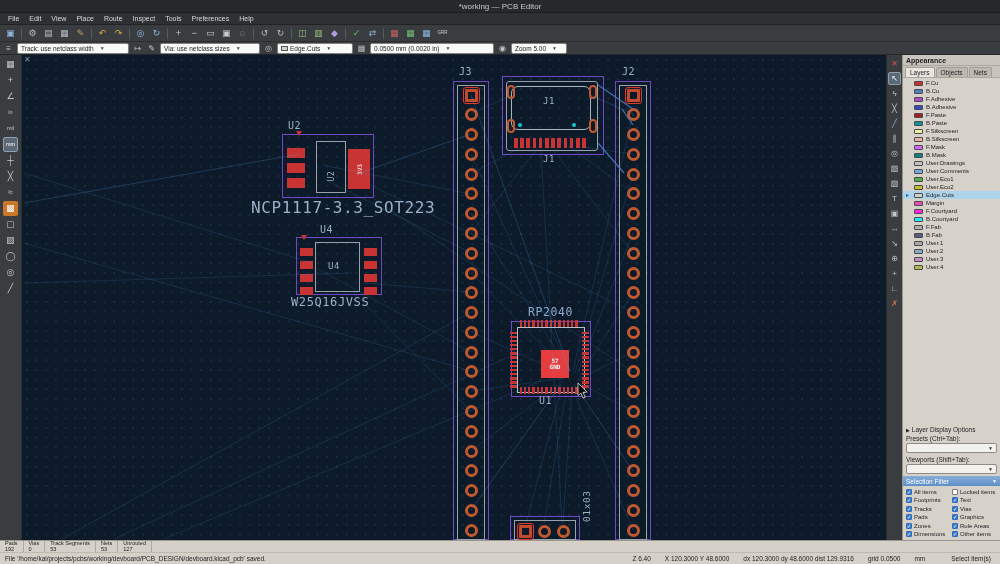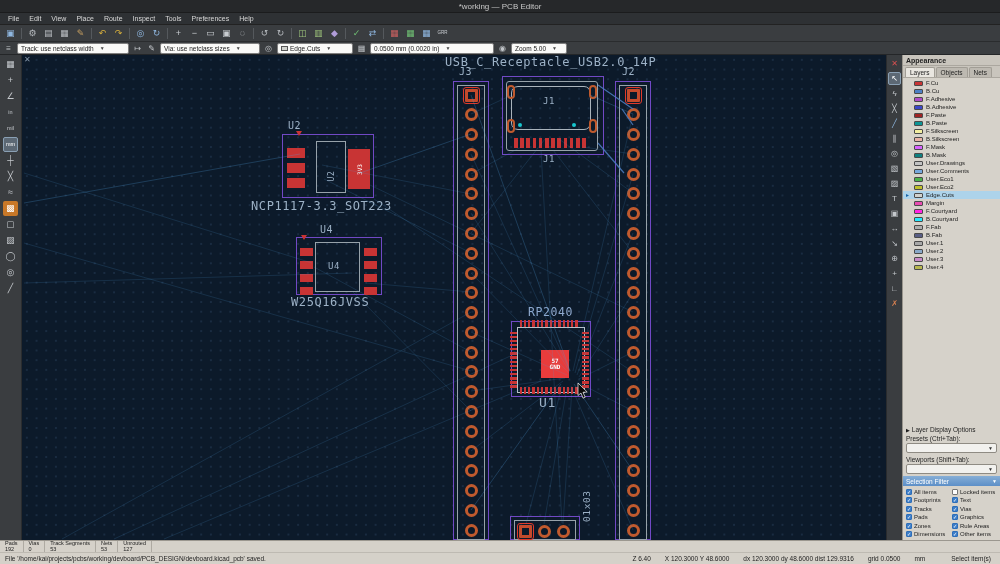--- a/index.html
+++ b/index.html
@@ -163,21 +163,20 @@
       <div class="sideicon">▢</div>
       <div class="sideicon">▨</div>
       <div class="sideicon">◯</div>
       <div class="sideicon">◎</div>
       <div class="sideicon">╱</div>
     </div>
 
   <div class="canvas" id="canvas">
     <div class="gridorigin">✕</div>
 
-    <div class="clabel" style="left:423px;top:1px;font-size:12px">USB_C_Receptacle_USB2.0_14P</div>
 
     <div class="crt" style="left:431px;top:26px;width:36px;height:459px"></div>
     <div class="fab" style="left:435px;top:30px;width:28px;height:455px"></div>
     <div class="clabel" style="left:437px;top:12px;font-size:10px">J3</div>
 
     <div class="crt" style="left:593px;top:26px;width:36px;height:459px"></div>
     <div class="fab" style="left:597px;top:30px;width:28px;height:455px"></div>
     <div class="clabel" style="left:600px;top:12px;font-size:10px">J2</div>
 
     <div class="crt" style="left:480px;top:21px;width:102px;height:79px"></div>
@@ -196,39 +195,39 @@
     <div class="pin1" style="left:274px;top:76px"></div>
     <div class="clabel" style="left:266px;top:66px;font-size:10px">U2</div>
     <div class="smdpad" style="left:265px;top:93px;width:18px;height:10px"></div>
     <div class="smdpad" style="left:265px;top:108px;width:18px;height:10px"></div>
     <div class="smdpad" style="left:265px;top:123px;width:18px;height:10px"></div>
     <div class="fab" style="left:294px;top:86px;width:30px;height:52px"></div>
     <div class="clabel" style="left:305px;top:117px;font-size:8px;transform:rotate(-90deg)">U2</div>
     <div class="smdpad" style="left:326px;top:94px;width:22px;height:40px;display:flex;align-items:center;justify-content:center">
       <span style="color:#fff;font-size:6px;font-family:'DejaVu Sans Mono',monospace;transform:rotate(-90deg)">3V3</span>
     </div>
-    <div class="clabel" style="left:229px;top:145px;font-size:12px">NCP1117-3.3_SOT223</div>
+    <div class="clabel" style="left:229px;top:145px;font-size:16px">NCP1117-3.3_SOT223</div>
 
     <div class="crt" style="left:274px;top:182px;width:86px;height:58px"></div>
     <div class="pin1" style="left:279px;top:180px"></div>
     <div class="clabel" style="left:298px;top:170px;font-size:10px">U4</div>
     <div class="fab" style="left:293px;top:187px;width:45px;height:50px"></div>
     <div class="clabel" style="left:306px;top:207px;font-size:9px">U4</div>
     <div id="u4-pads"></div>
     <div class="clabel" style="left:269px;top:241px;font-size:12px">W25Q16JVSS</div>
 
     <div class="clabel" style="left:506px;top:252px;font-size:11.5px;color:#8FA9CE">RP2040</div>
     <div class="crt" style="left:489px;top:266px;width:80px;height:76px"></div>
     <div class="fab" style="left:495px;top:272px;width:68px;height:66px;border-color:#B8C0C8"></div>
     <div id="u1-pads"></div>
     <div class="exppad" style="left:519px;top:295px;width:28px;height:28px">
       <span>57</span>
       <span>GND</span>
     </div>
-    <div class="clabel" style="left:517px;top:341px;font-size:13px">U1</div>
+    <div class="clabel" style="left:517px;top:341px;font-size:10px">U1</div>
 
     <div class="crt" style="left:488px;top:461px;width:70px;height:24px"></div>
     <div class="fab" style="left:492px;top:465px;width:62px;height:20px"></div>
     <div class="clabel" style="left:560px;top:467px;font-size:9.5px;transform-origin:0 0;transform:rotate(-90deg)">01x03</div>
 
     <div class="thpad square" style="left: 442.5px; top: 33.5px;"></div>
       <div class="thpad" style="left: 442.5px; top: 53.28px;"></div>
       <div class="thpad" style="left: 442.5px; top: 73.06px;"></div>
       <div class="thpad" style="left: 442.5px; top: 92.84px;"></div>
       <div class="thpad" style="left: 442.5px; top: 112.62px;"></div>

